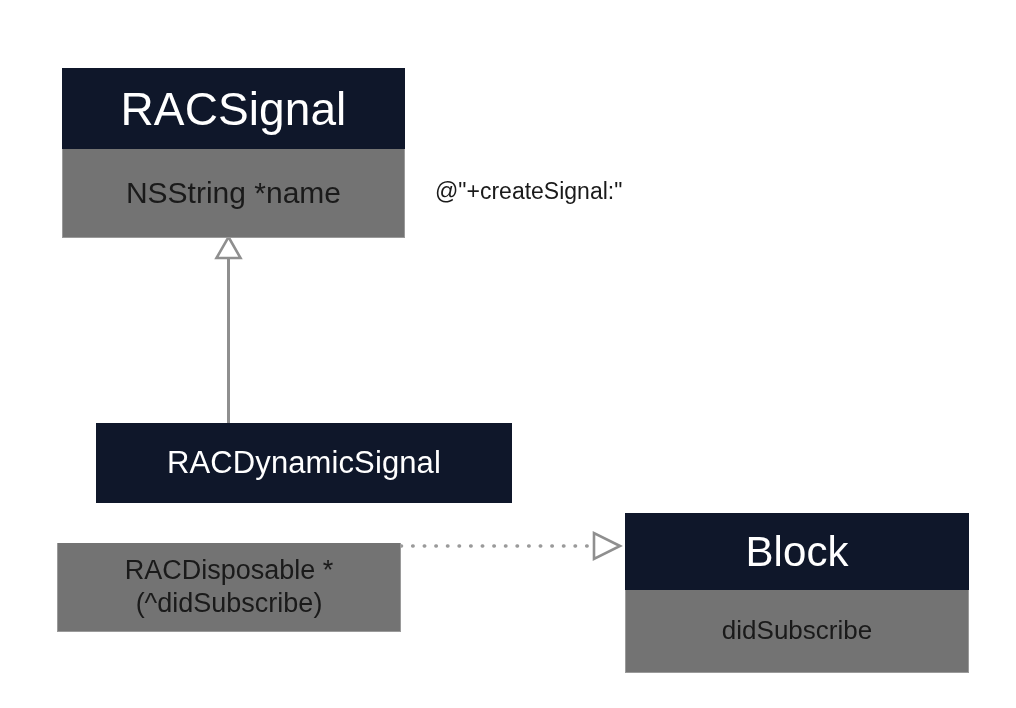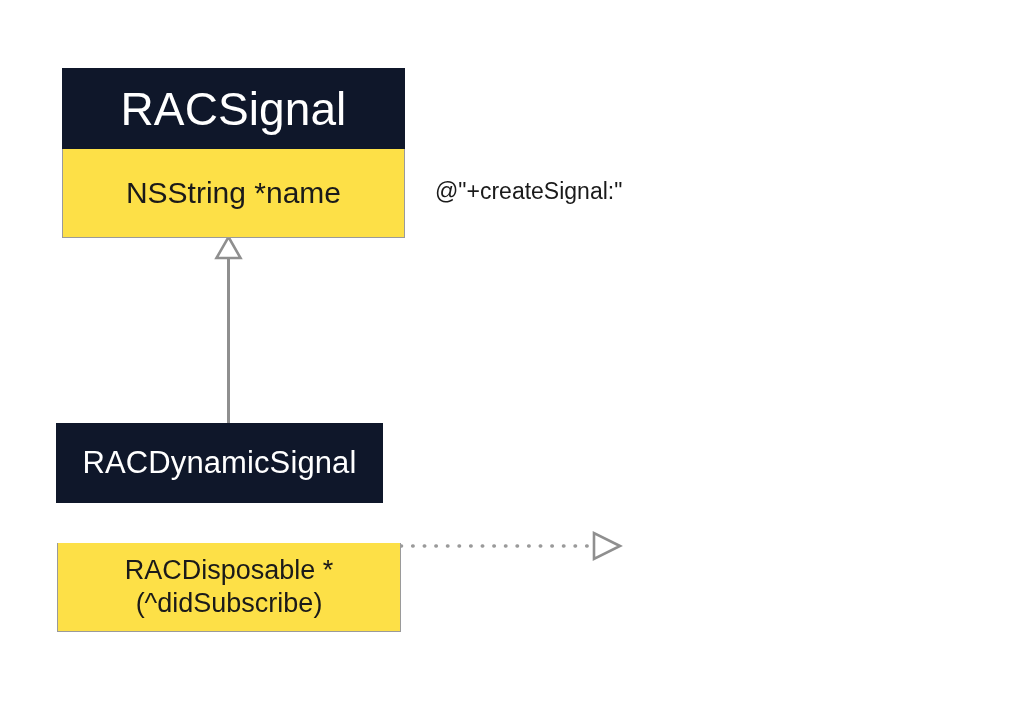--- a/index.html
+++ b/index.html
@@ -35,21 +35,21 @@
     color: #ffffff;
     display: flex;
     align-items: center;
     justify-content: center;
     white-space: nowrap;
     overflow: visible;
     letter-spacing: 0.1px;
   }
   .uml-body {
     box-sizing: border-box;
-    background: #fde047;
+    background: #737373;
     border: 1px solid #9a9a9a;
     border-top: none;
     color: #1a1a1a;
     display: flex;
     flex-direction: column;
     align-items: center;
     justify-content: center;
     text-align: center;
     line-height: 1.22;
   }
@@ -58,21 +58,21 @@
     white-space: nowrap;
   }
 
   
   #class-racsignal { left: 62px; top: 68px; width: 343px; }
   #class-racsignal .uml-header { width: 343px; height: 81px; font-size: 46px; }
   #class-racsignal .uml-body   { width: 343px; height: 89px; font-size: 30px; }
 
   
   #class-racdynamicsignal { left: 56px; top: 423px; width: 346px; }
-  #class-racdynamicsignal .uml-header { width: 327px; height: 80px; font-size: 31px; }
+  #class-racdynamicsignal .uml-header { width: 416px; height: 80px; font-size: 31px; margin-left: 40px; }
   #class-racdynamicsignal .uml-body   { width: 344px; left: 1px; position: relative;
                                         height: 89px; font-size: 27px; margin-top: 40px; }
 
   
   #class-block { left: 625px; top: 513px; width: 344px; }
   #class-block .uml-header { width: 344px; height: 77px; font-size: 42px; }
   #class-block .uml-body   { width: 344px; height: 83px; font-size: 26px; }
 
   
   #annotation-create-signal {
@@ -118,16 +118,22 @@
   </div>
 
   <div class="uml-class" id="class-racdynamicsignal">
     <div class="uml-header">RACDynamicSignal</div>
     <div class="uml-body">
       <span class="attr-line">RACDisposable *</span>
       <span class="attr-line">(^didSubscribe)</span>
     </div>
   </div>
 
+  <div class="uml-class" id="class-block">
+    <div class="uml-header">Block</div>
+    <div class="uml-body">
+      <span class="attr-line">didSubscribe</span>
+    </div>
+  </div>
 
   <div id="annotation-create-signal">@"+createSignal:"</div>
 
 </div>
 
 </body></html>

